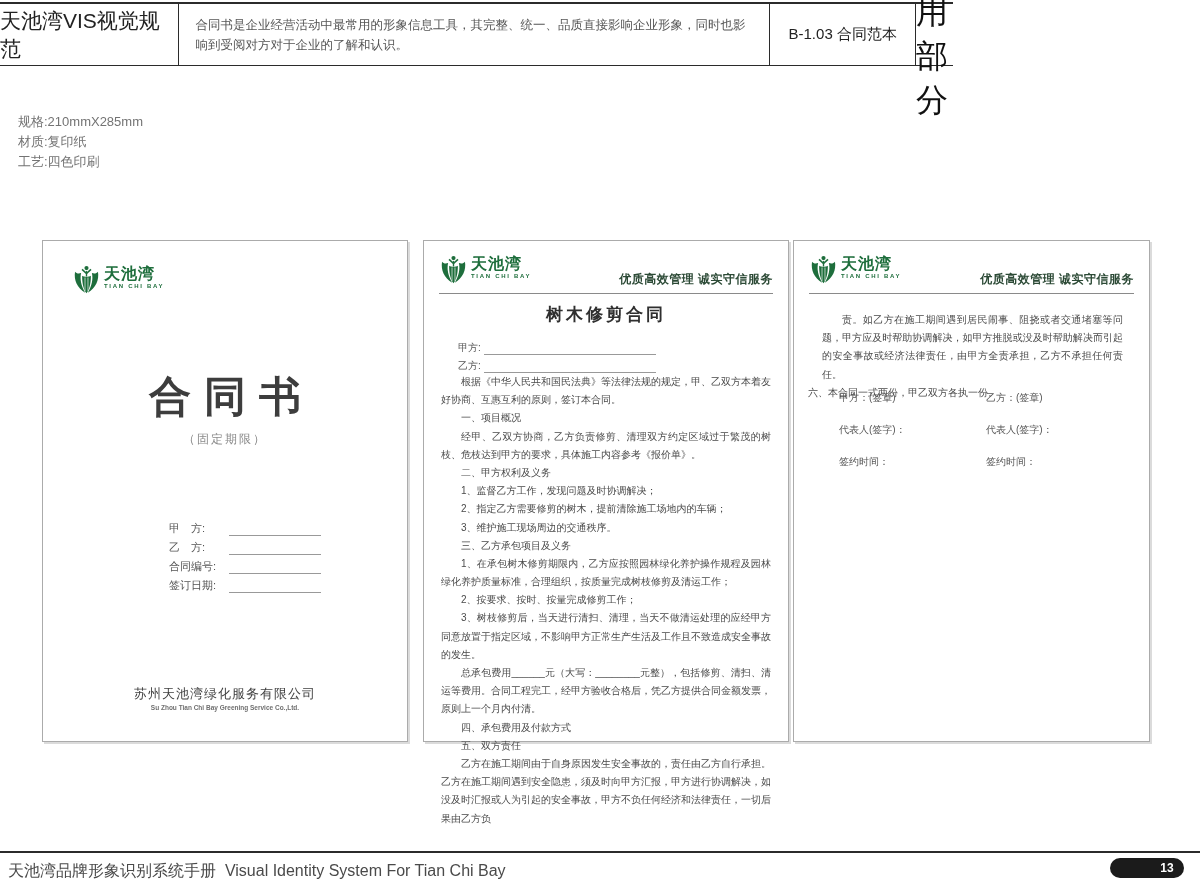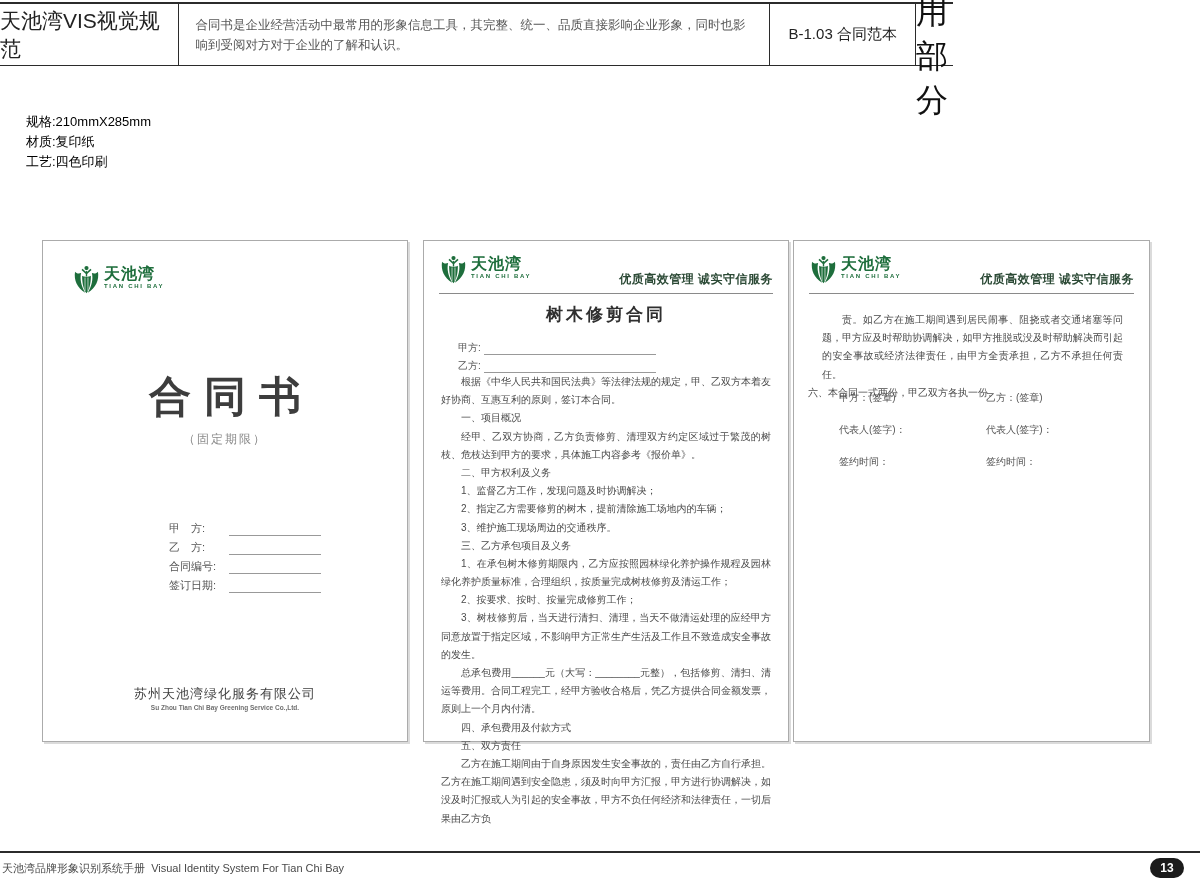--- a/index.html
+++ b/index.html
@@ -12,21 +12,21 @@
     position:absolute;top:2px;left:0;width:953px;height:64px;
     border-top:2px solid #2b2b2b;border-bottom:1px solid #2b2b2b;
     display:flex;box-sizing:border-box;
   }
   .h-cell{border-right:1px solid #2b2b2b;display:flex;align-items:center;box-sizing:border-box;}
   .h-title{width:196px;justify-content:center;font-size:21px;color:#222;}
   .h-desc{width:643px;padding:0 16px;font-size:12.5px;color:#555;line-height:1.6;}
   .h-code{width:159px;justify-content:center;font-size:15px;color:#222;}
   .h-section{flex:1;border-right:none;justify-content:center;font-size:32px;color:#111;letter-spacing:5px;}
   
-  .specs{position:absolute;top:112px;left:26px;font-size:13px;color:#000000;line-height:20px;}
+  .specs{position:absolute;top:112px;left:18px;font-size:13px;color:#737373;line-height:20px;}
   
   .doc{
     position:absolute;top:240px;width:366px;height:502px;background:#fff;
     border:1px solid #ababab;box-shadow:2px 2px 0 rgba(0,0,0,0.14);box-sizing:border-box;
   }
   #doc1{left:42px;}
   #doc2{left:423px;}
   #doc3{left:793px;width:357px;}
   
   .logo{position:absolute;display:flex;align-items:flex-start;gap:4px;}
@@ -67,25 +67,25 @@
   #doc3 .body{top:70px;left:28px;right:26px;}
   .body p{margin:0;text-indent:2em;}
   .body p.outdent{text-indent:0;margin-left:-14px;}
   
   .sign{
     position:absolute;top:150px;left:45px;font-size:10px;color:#555;
     display:grid;grid-template-columns:147px auto;row-gap:18px;
   }
   
   .footer-line{position:absolute;top:851px;left:0;width:1200px;border-top:2px solid #2b2b2b;}
-  .footer-text{position:absolute;top:861px;left:2px;font-size:11px;color:#4a4a4a;}
+  .footer-text{position:absolute;top:861px;left:8px;font-size:16px;color:#4a4a4a;}
   .page-badge{
     position:absolute;top:858px;right:16px;width:34px;height:20px;background:#1b1b1b;
     border-radius:11px;color:#fff;font-size:12px;font-weight:bold;
-    display:flex;align-items:center;justify-content:center;
+    display:flex;align-items:center;justify-content:center;padding-left:40px;
   }
 </style>
 </head>
 <body>
 
 <div class="header">
   <div class="h-cell h-title">天池湾VIS视觉规范</div>
   <div class="h-cell h-desc">合同书是企业经营活动中最常用的形象信息工具，其完整、统一、品质直接影响企业形象，同时也影响到受阅对方对于企业的了解和认识。</div>
   <div class="h-cell h-code">B-1.03  合同范本</div>
   <div class="h-cell h-section">应用部分</div>

